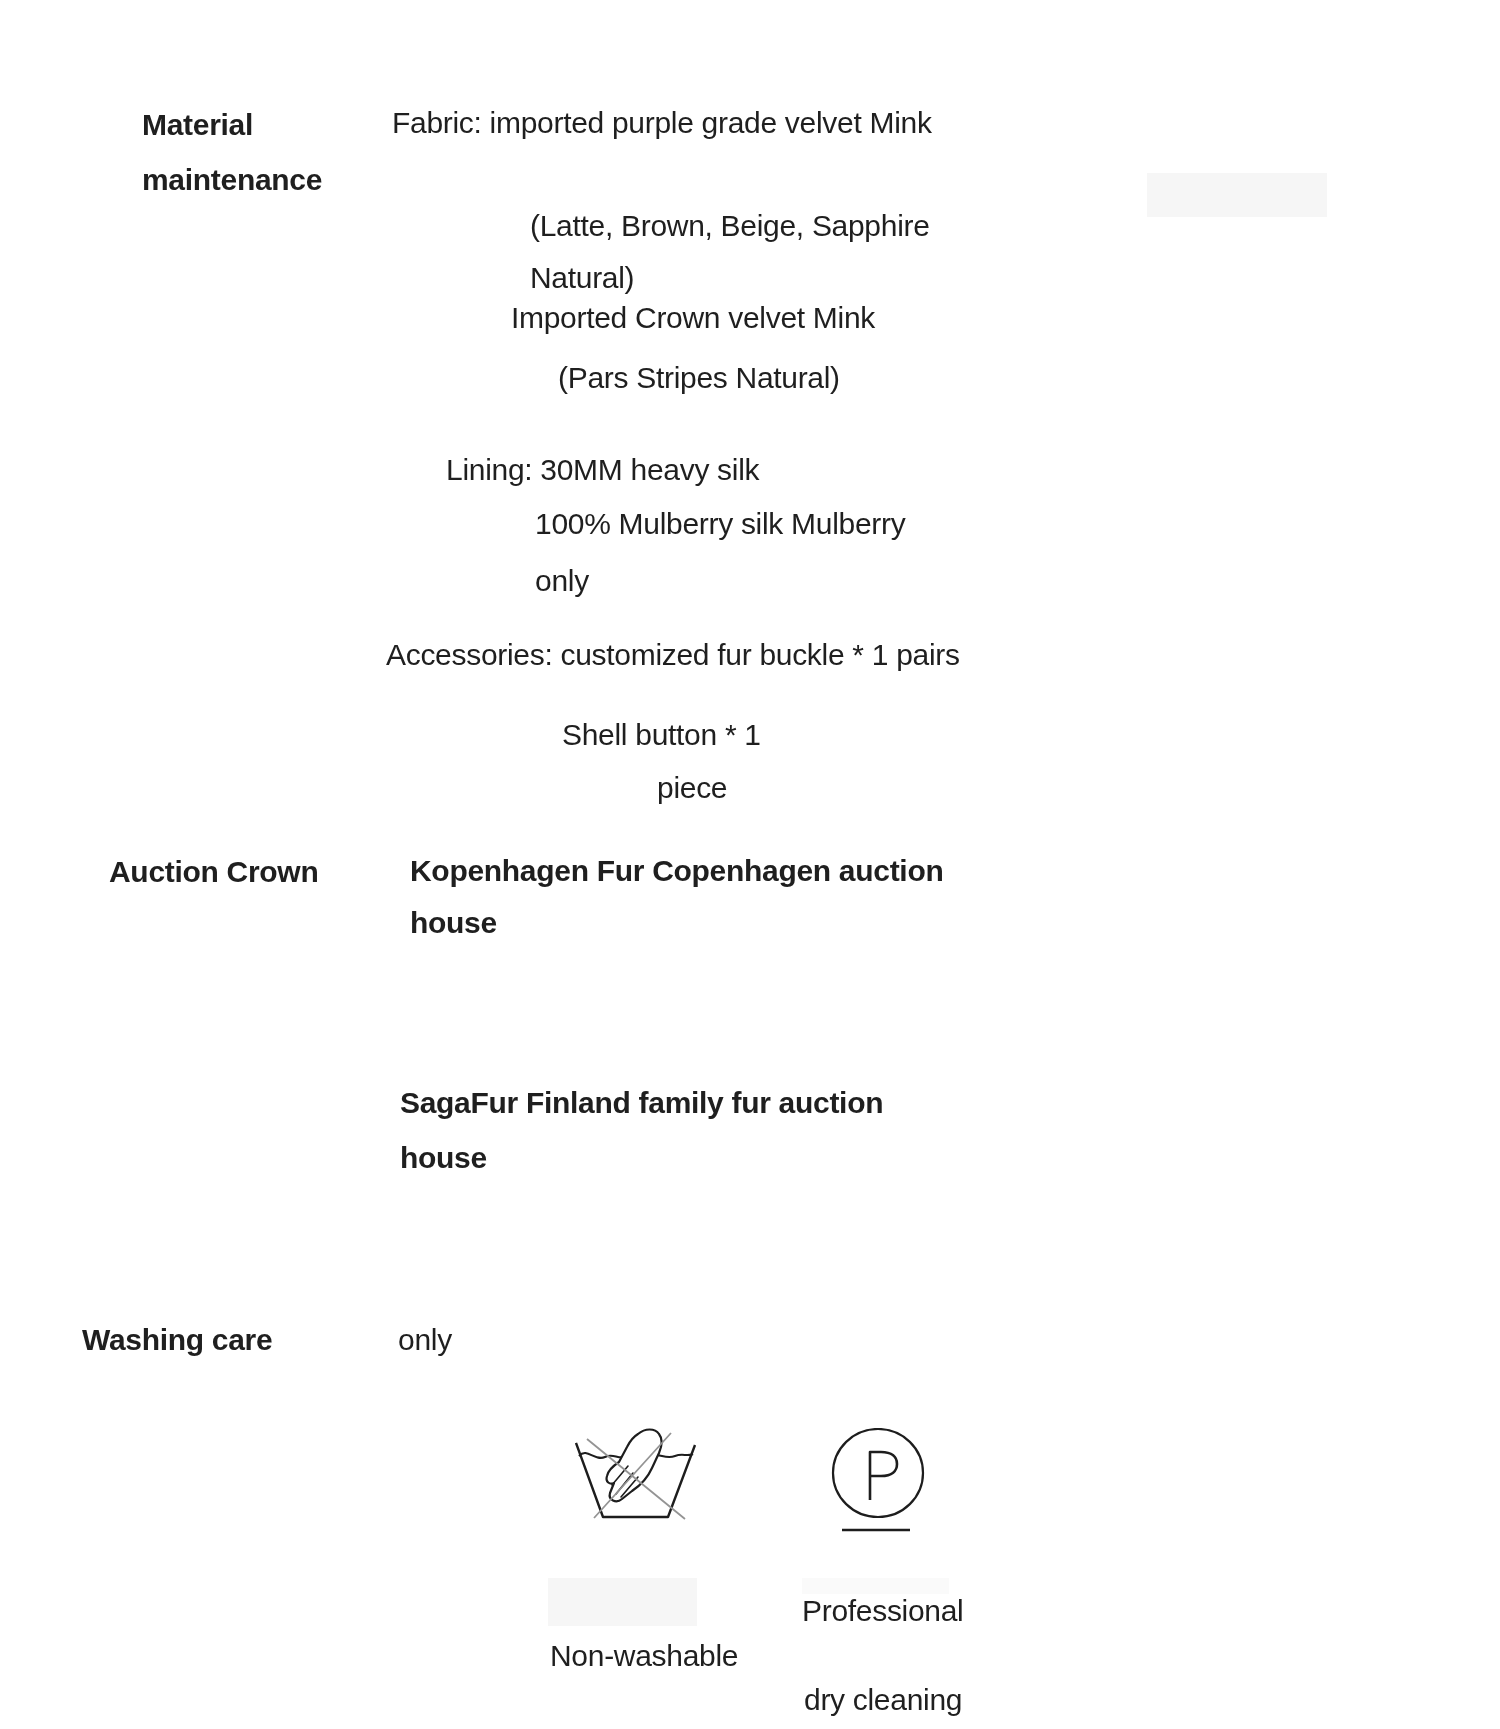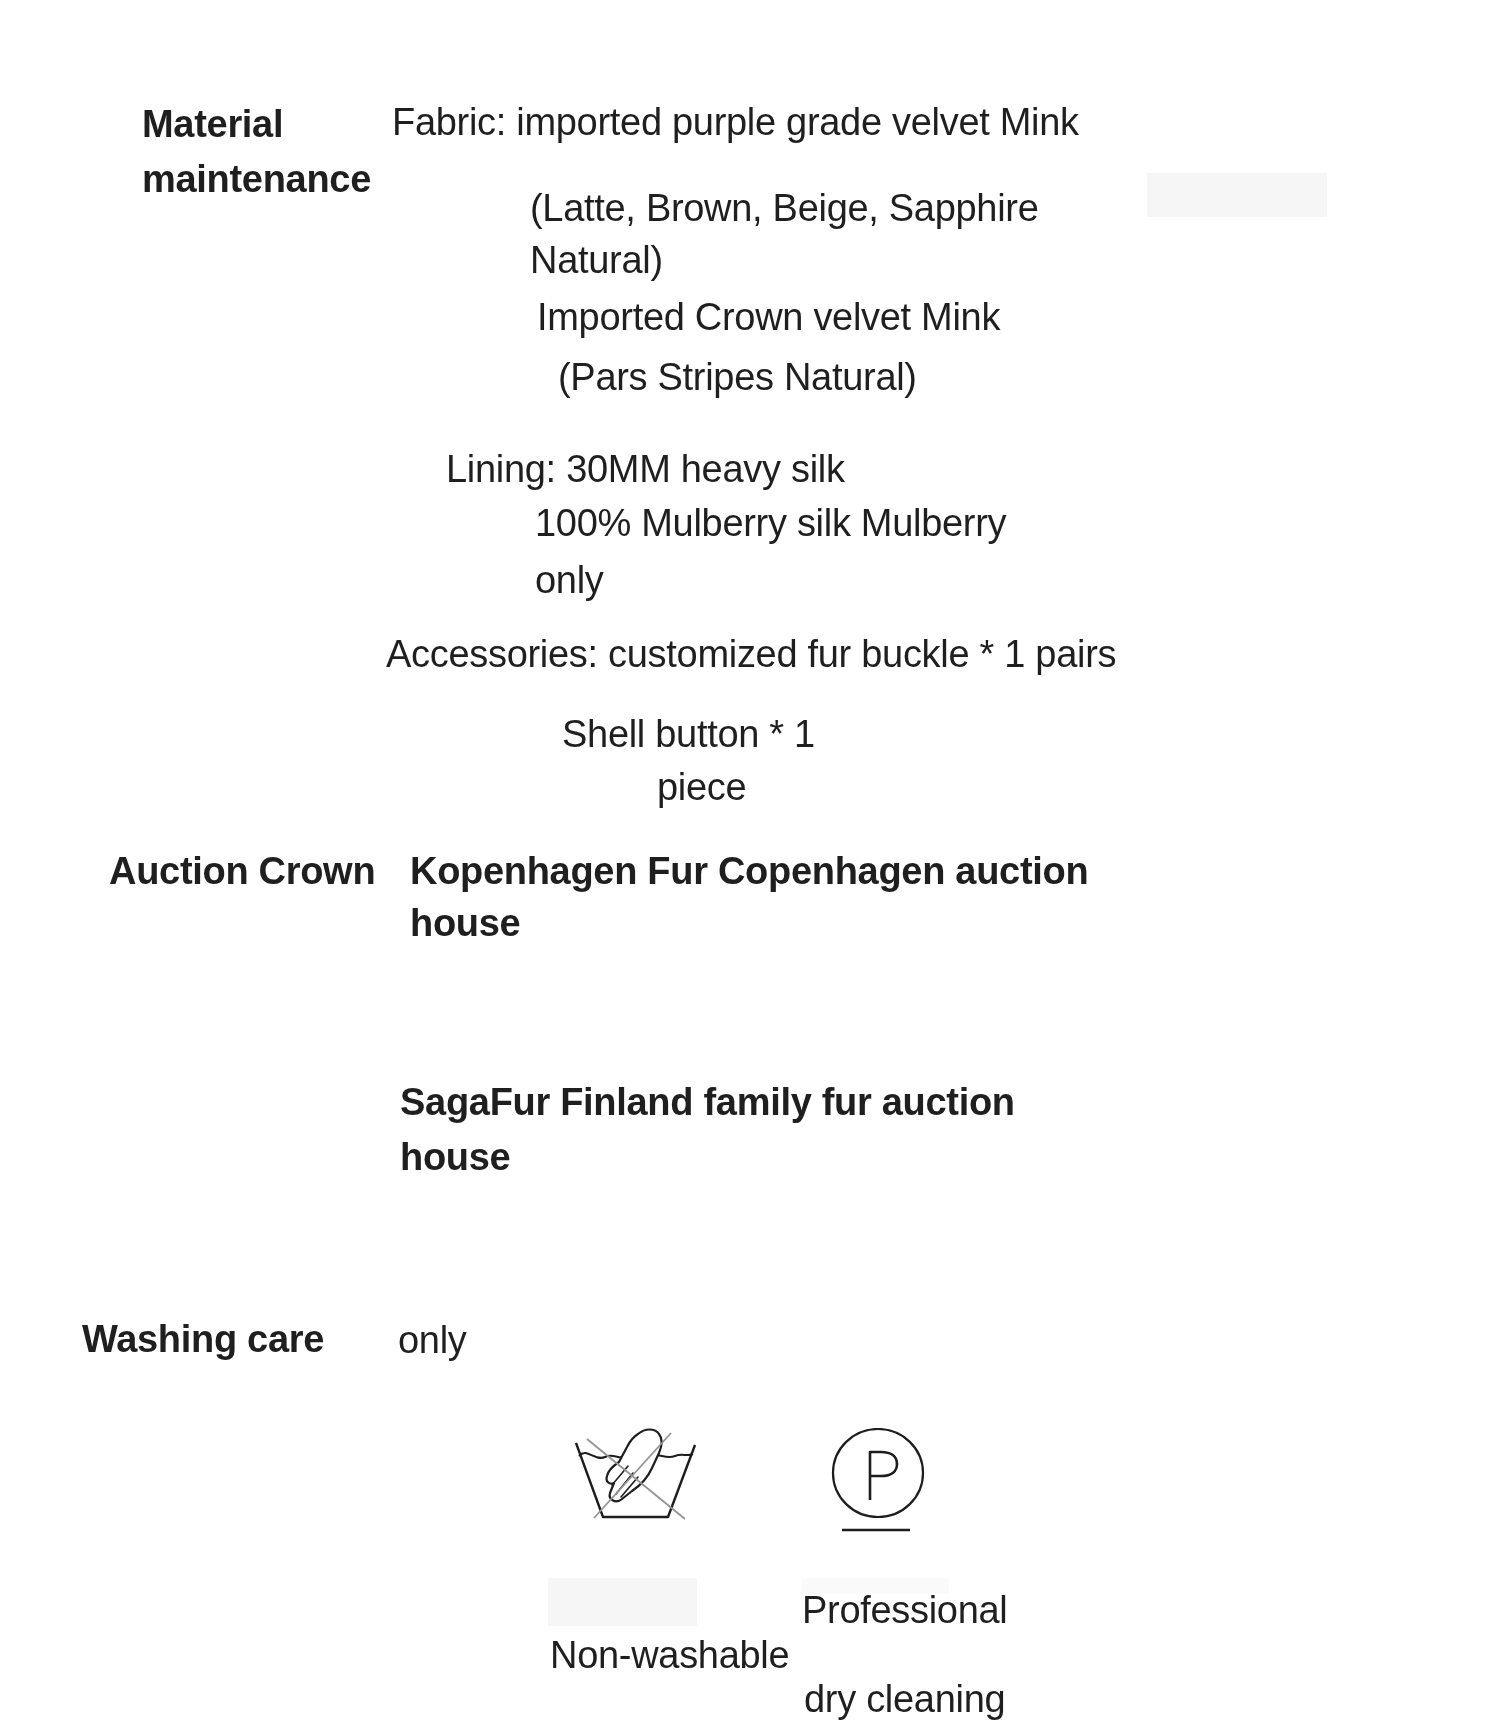--- a/index.html
+++ b/index.html
@@ -7,21 +7,21 @@
     position: relative;
     width: 1500px;
     height: 1729px;
     background: #ffffff;
     font-family: "Liberation Sans", "DejaVu Sans", sans-serif;
     color: #1f1f1f;
     overflow: hidden;
   }
   .t {
     position: absolute;
-    font-size: 38px;
+    font-size: 30px;
     line-height: 55px;
     letter-spacing: -0.3px;
     white-space: nowrap;
     color: #1f1f1f;
   }
   .lh52 { line-height: 52px; }
   .lh56 { line-height: 56px; }
   .lh57 { line-height: 57px; }
   .lbl  { font-weight: 700; }
   .semi { font-weight: 600; }
@@ -38,26 +38,26 @@
   <div class="artifact" style="left:548px; top:1578px; width:149px; height:48px;"></div>
   <div class="artifact lighter" style="left:802px; top:1578px; width:147px; height:16px;"></div>
 
   <div class="t lbl" style="left:142px; top:97px;">
     <div>Material</div>
     <div>maintenance</div>
   </div>
 
   <div class="t" style="left:392px; top:95px;">Fabric: imported purple grade velvet Mink</div>
 
-  <div class="t lh52" style="left:530px; top:182px;">
+  <div class="t lh52" style="left:530px; top:200px;">
     <div>(Latte, Brown, Beige, Sapphire</div>
     <div>Natural)</div>
   </div>
 
-  <div class="t" style="left:537px; top:290px;">Imported Crown velvet Mink</div>
+  <div class="t" style="left:511px; top:290px;">Imported Crown velvet Mink</div>
 
   <div class="t" style="left:558px; top:350px;">(Pars Stripes Natural)</div>
 
   <div class="t" style="left:398px; top:442px;margin-left:48px;">Lining: 30MM heavy silk</div>
 
   <div class="t lh57" style="left:535px; top:495px;">
     <div>100% Mulberry silk Mulberry</div>
     <div>only</div>
   </div>
 

